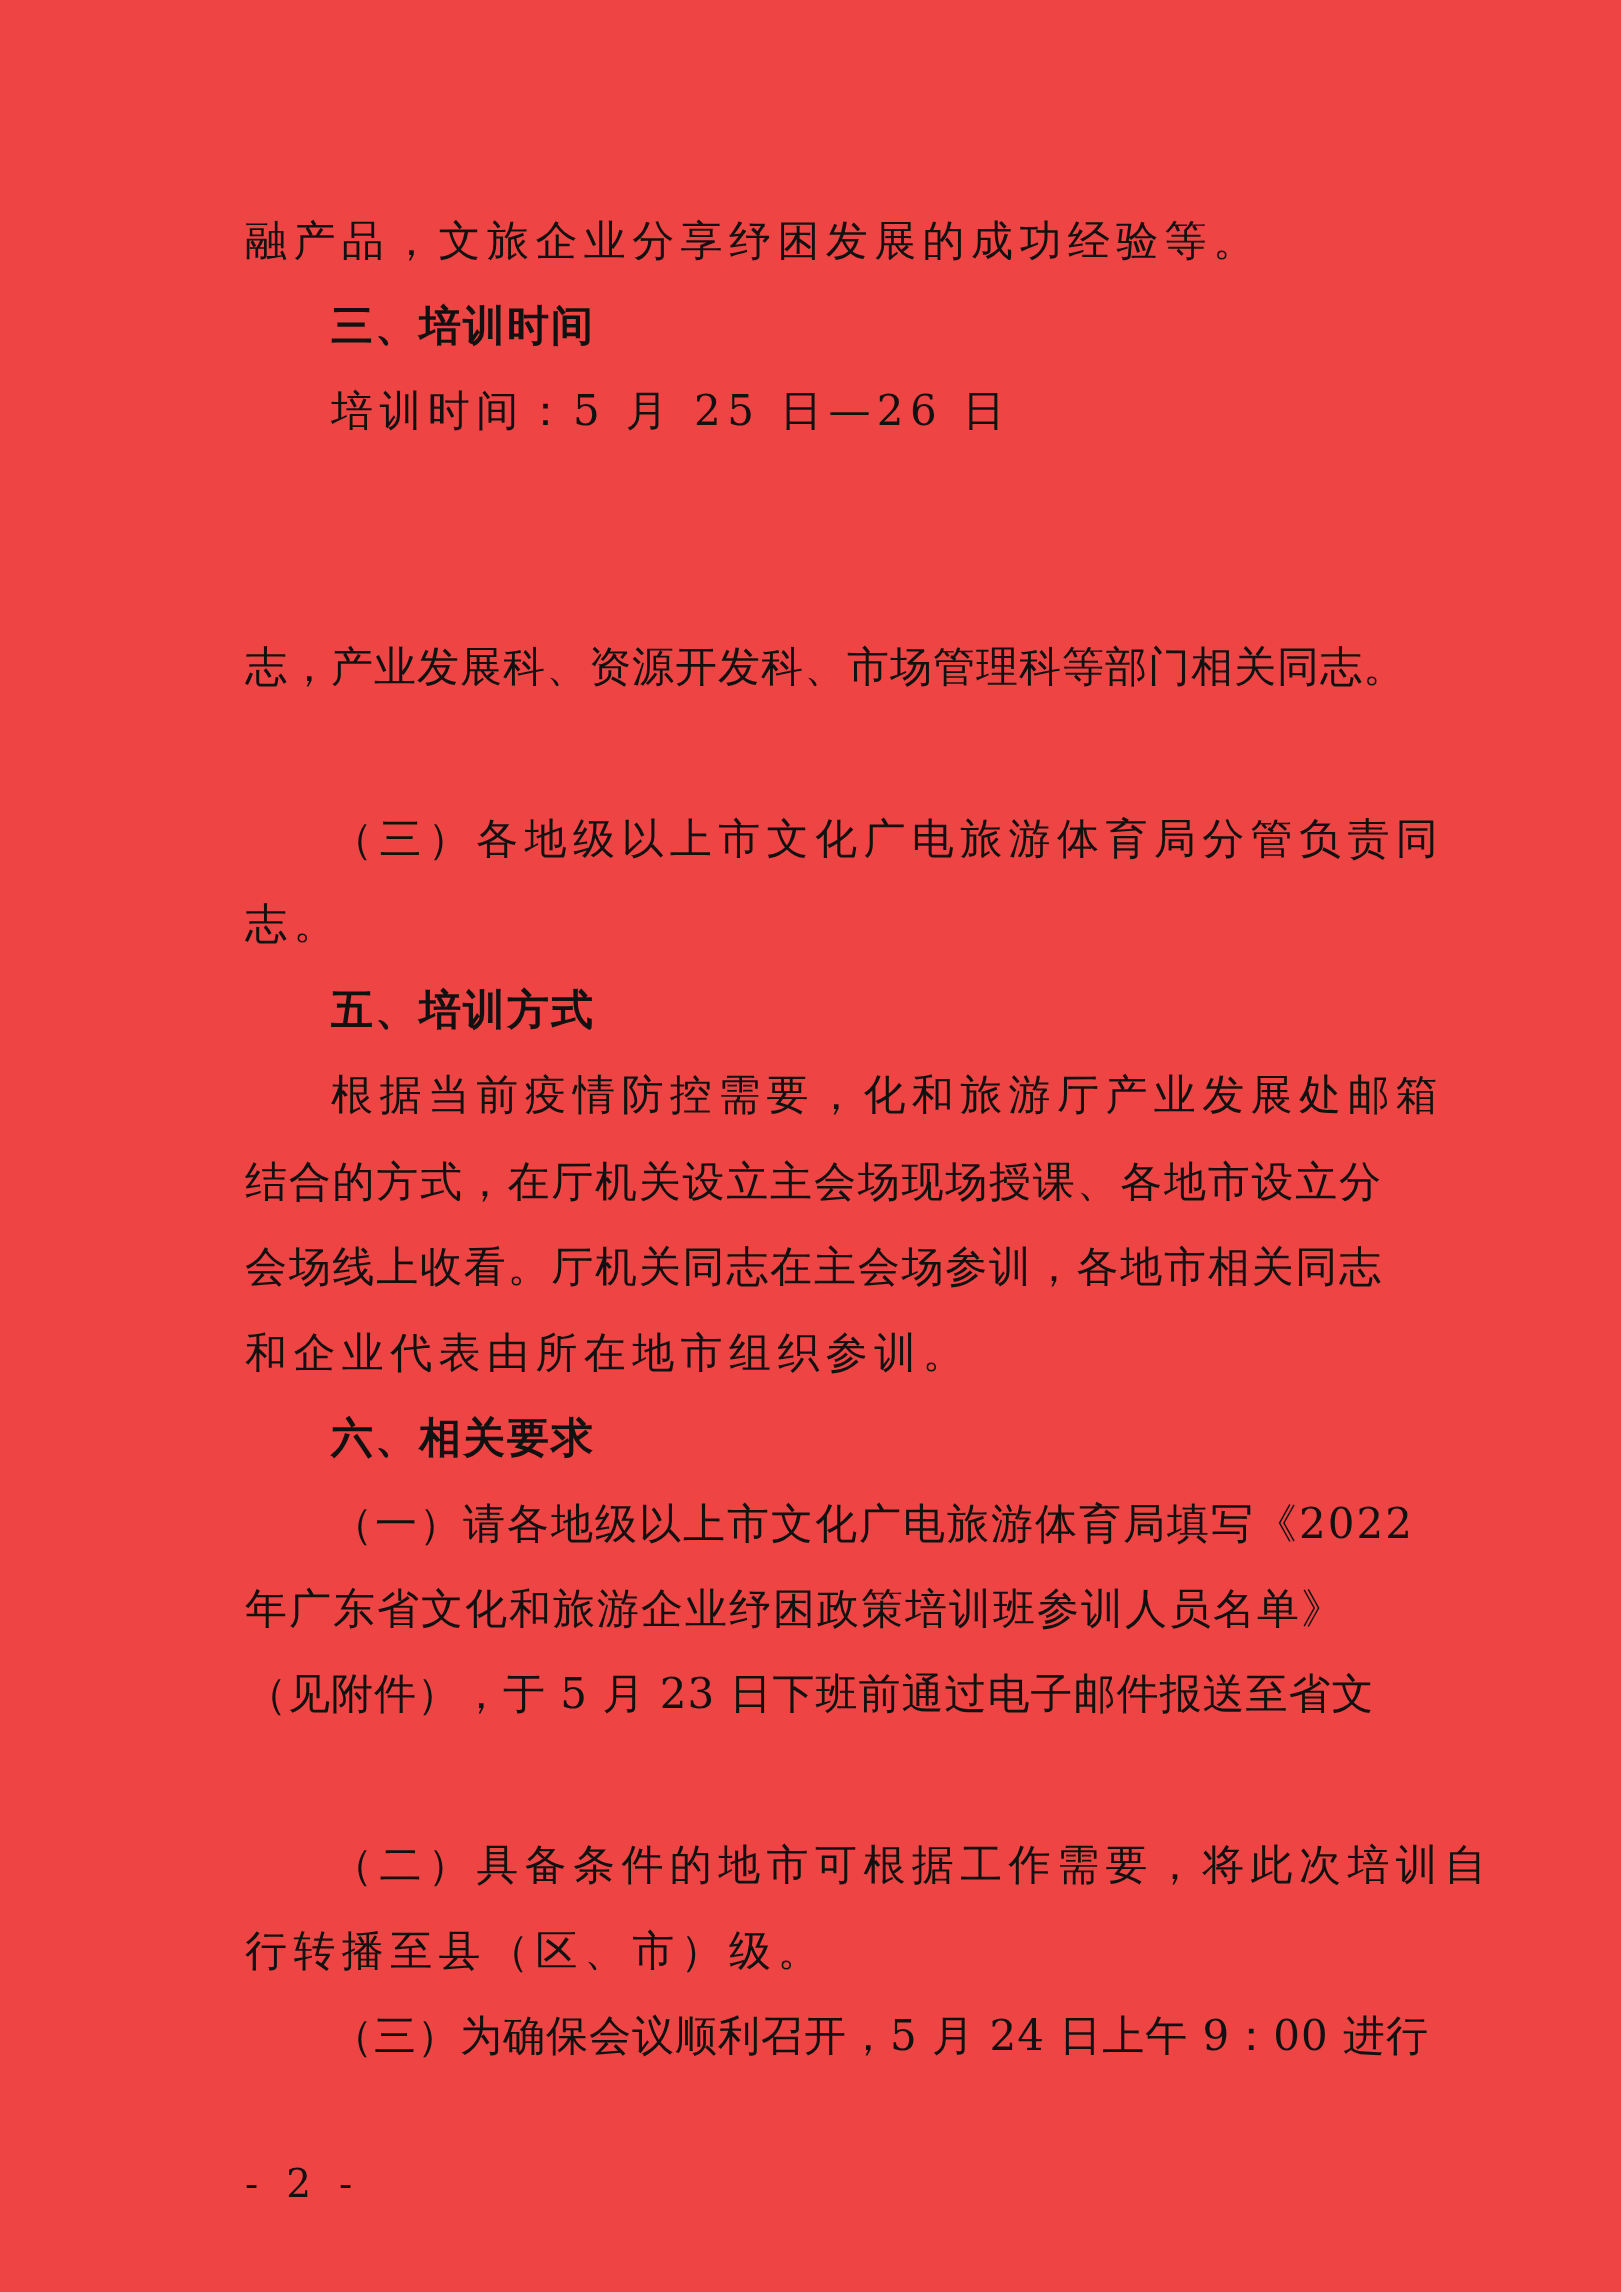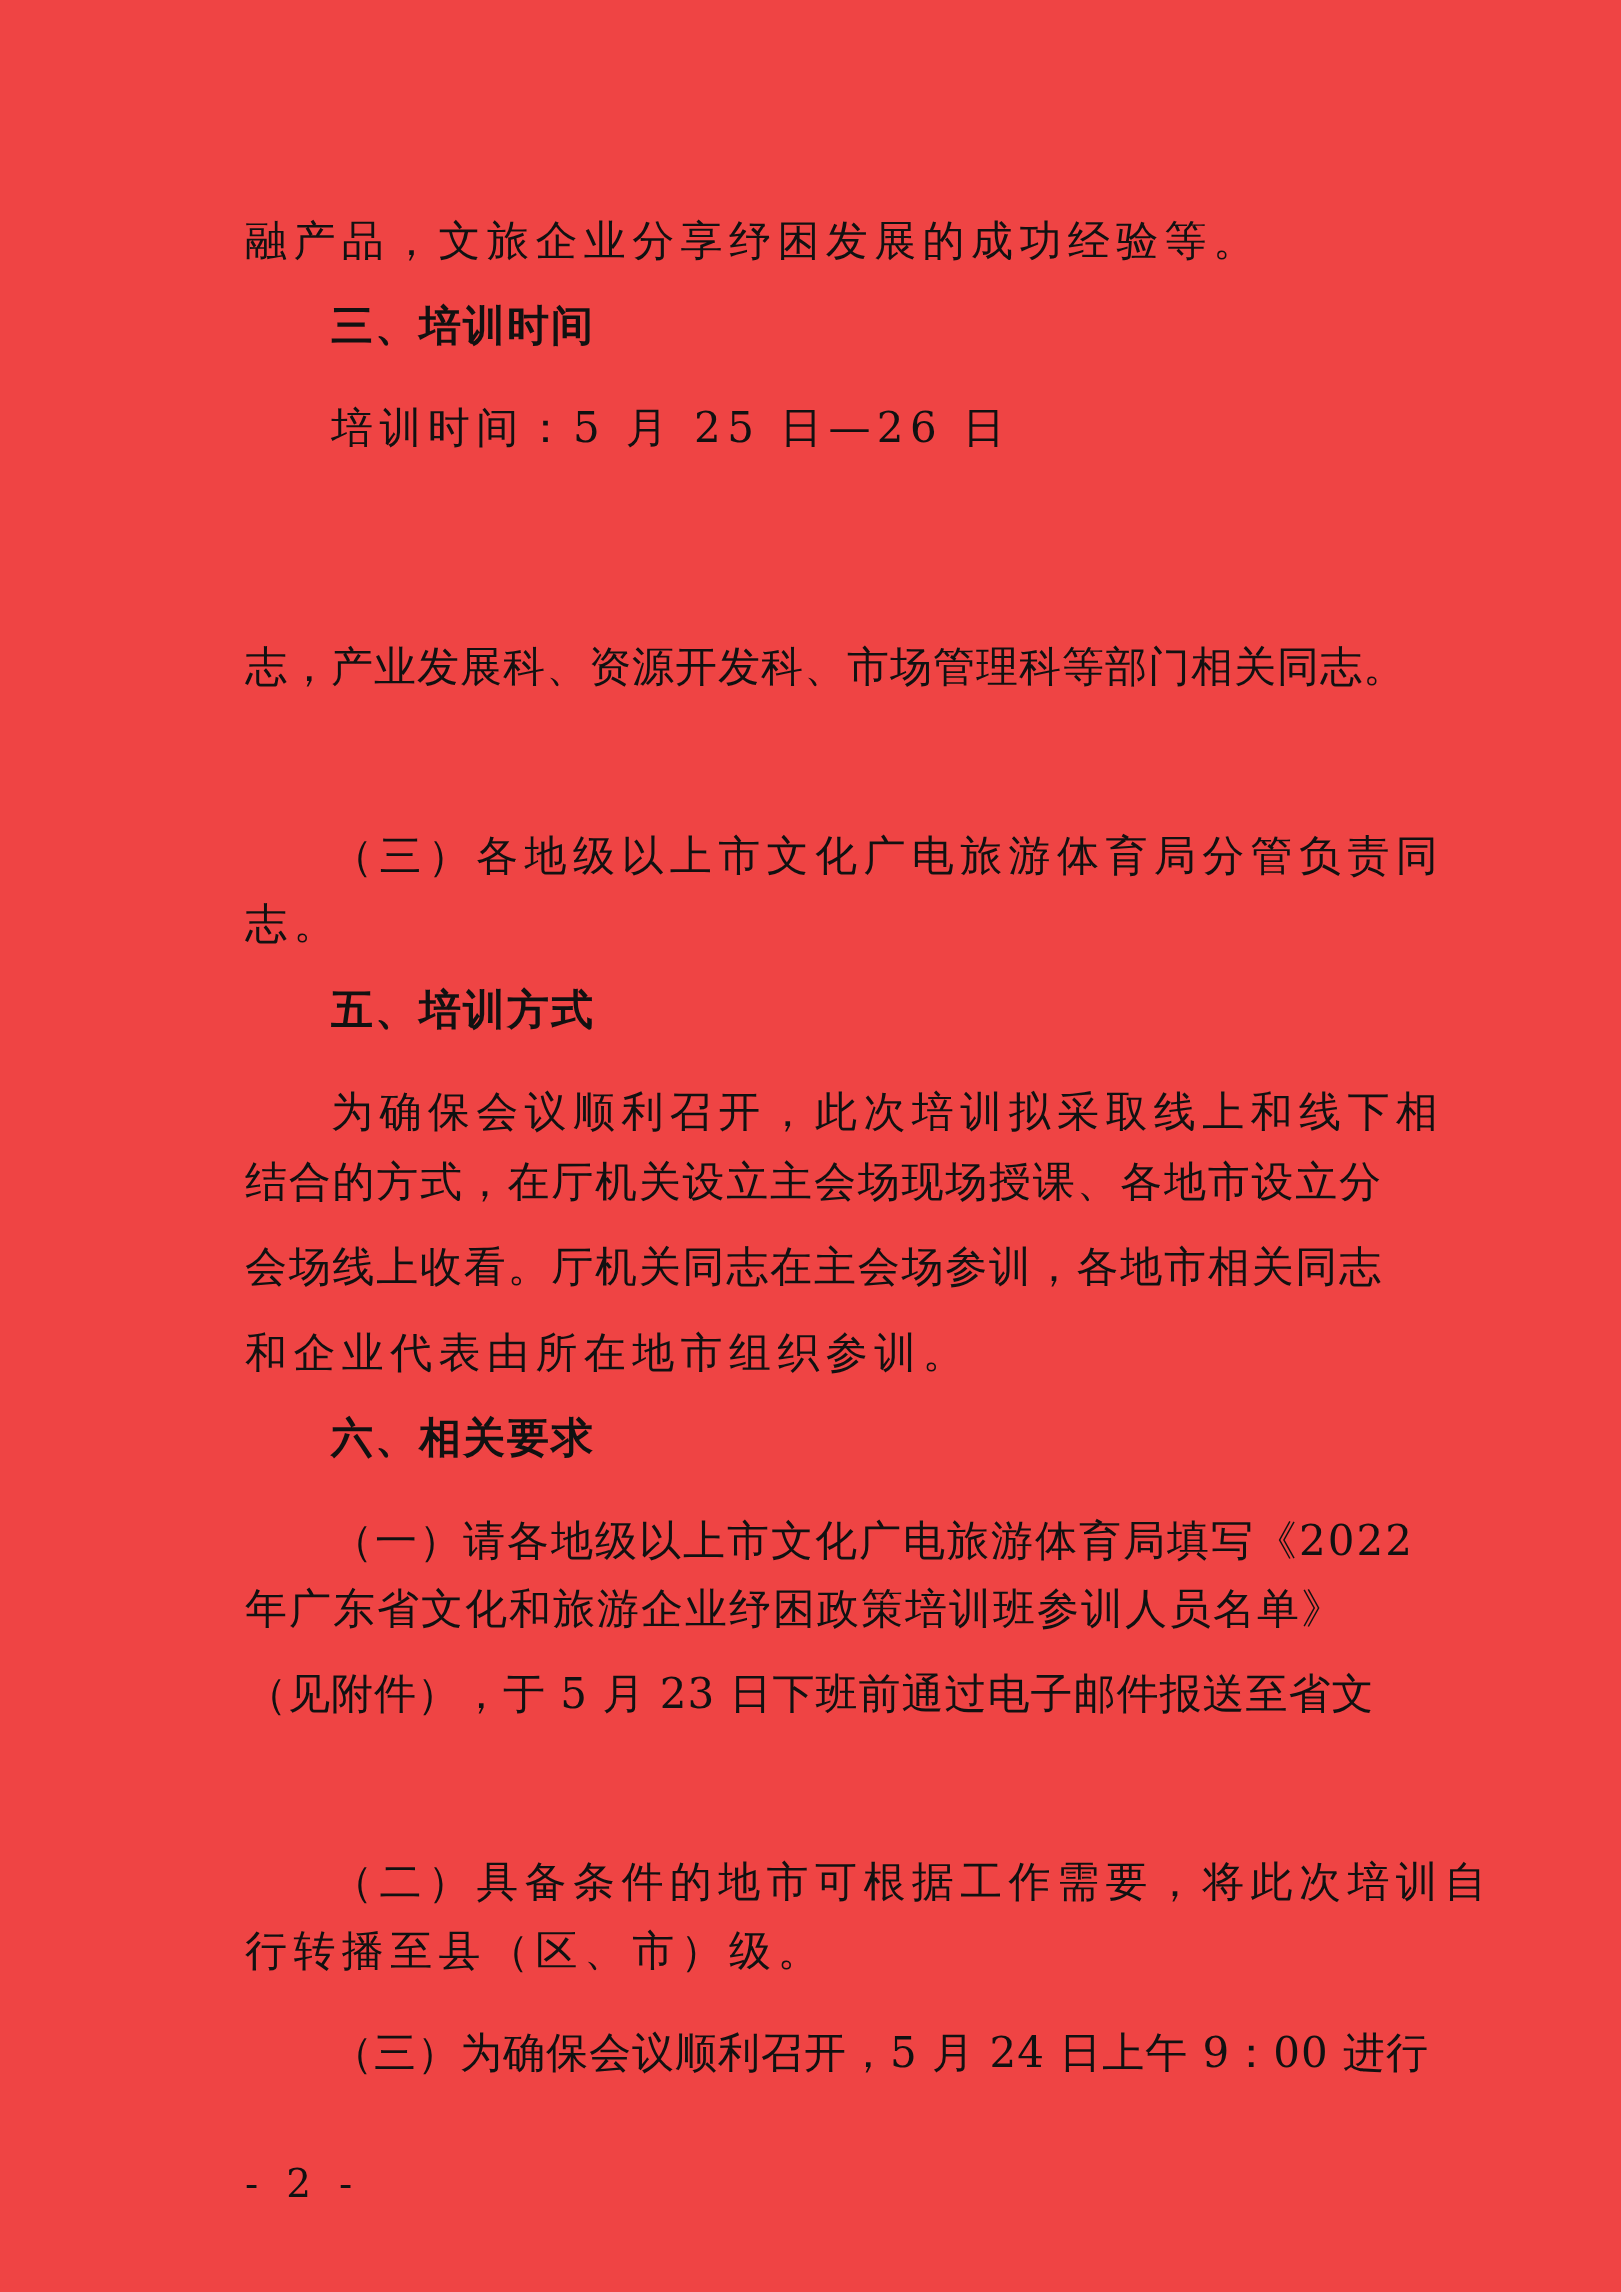--- a/index.html
+++ b/index.html
@@ -5,21 +5,21 @@
   html, body { margin: 0; padding: 0; background: #ffffff; }
   body { width: 1621px; height: 2293px; position: relative; overflow: hidden; }
   .page { position: absolute; left: 0; top: 0; width: 1621px; height: 2293px; background: #ef4444; color: #111; }
   .line {
     position: absolute; left: 245px; width: 1137px;
     font-family: "DejaVu Serif", "Liberation Serif", serif;
     font-size: 42px; line-height: 49px; height: 49px;
     white-space: nowrap; letter-spacing: 6.4px;
     color: #111;
   }
-  .line.indent { left: 331px; margin-top: 17px; }
+  .line.indent { left: 331px; }
   .line.heading {
     font-family: "DejaVu Sans", "Liberation Sans", sans-serif;
     font-weight: bold; letter-spacing: 2px; left: 331px;
   }
   .line.just { text-align-last: justify; text-align: justify; }
   .pagenum {
     position: absolute; left: 245px; top: 2161px;
     font-family: "DejaVu Serif", "Liberation Serif", serif;
     font-size: 39px; color: #111; letter-spacing: 7.8px;
   }
@@ -28,21 +28,21 @@
 <body>
 
 <div class="page">
   <div class="line" style="top:216px">融产品，文旅企业分享纾困发展的成功经验等。</div>
   <div class="line heading" style="top:301px">三、培训时间</div>
   <div class="line indent" style="top:386px">培训时间：5 月 25 日—26 日</div>
   <div class="line just" style="top:642px;letter-spacing:1px">志，产业发展科、资源开发科、市场管理科等部门相关同志。</div>
   <div class="line indent just" style="top:814px;width:1051px">（三）各地级以上市文化广电旅游体育局分管负责同</div>
   <div class="line" style="top:899px">志。</div>
   <div class="line heading" style="top:985px">五、培训方式</div>
-  <div class="line indent just" style="top:1070px;width:1051px">为确保会议顺利召开，此次培训拟采取线上和线下相</div>
+  <div class="line indent just" style="top:1070px;width:1051px">根据当前疫情防控需要，化和旅游厅产业发展处邮箱</div>
   <div class="line just" style="top:1157px;letter-spacing:1px">结合的方式，在厅机关设立主会场现场授课、各地市设立分</div>
   <div class="line just" style="top:1242px;letter-spacing:1px">会场线上收看。厅机关同志在主会场参训，各地市相关同志</div>
   <div class="line" style="top:1328px">和企业代表由所在地市组织参训。</div>
   <div class="line heading" style="top:1413px">六、相关要求</div>
   <div class="line indent just" style="top:1499px;width:1051px;letter-spacing:2px">（一）请各地级以上市文化广电旅游体育局填写《2022</div>
   <div class="line" style="top:1584px;letter-spacing:2px">年广东省文化和旅游企业纾困政策培训班参训人员名单》</div>
   <div class="line just" style="top:1669px;letter-spacing:1px;width:1117px">（见附件），于 5 月 23 日下班前通过电子邮件报送至省文</div>
   <div class="line indent just" style="top:1840px;width:1051px">（二）具备条件的地市可根据工作需要，将此次培训自</div>
   <div class="line" style="top:1926px">行转播至县（区、市）级。</div>
   <div class="line indent just" style="top:2011px;width:1051px;letter-spacing:1px">（三）为确保会议顺利召开，5 月 24 日上午 9：00 进行</div>

